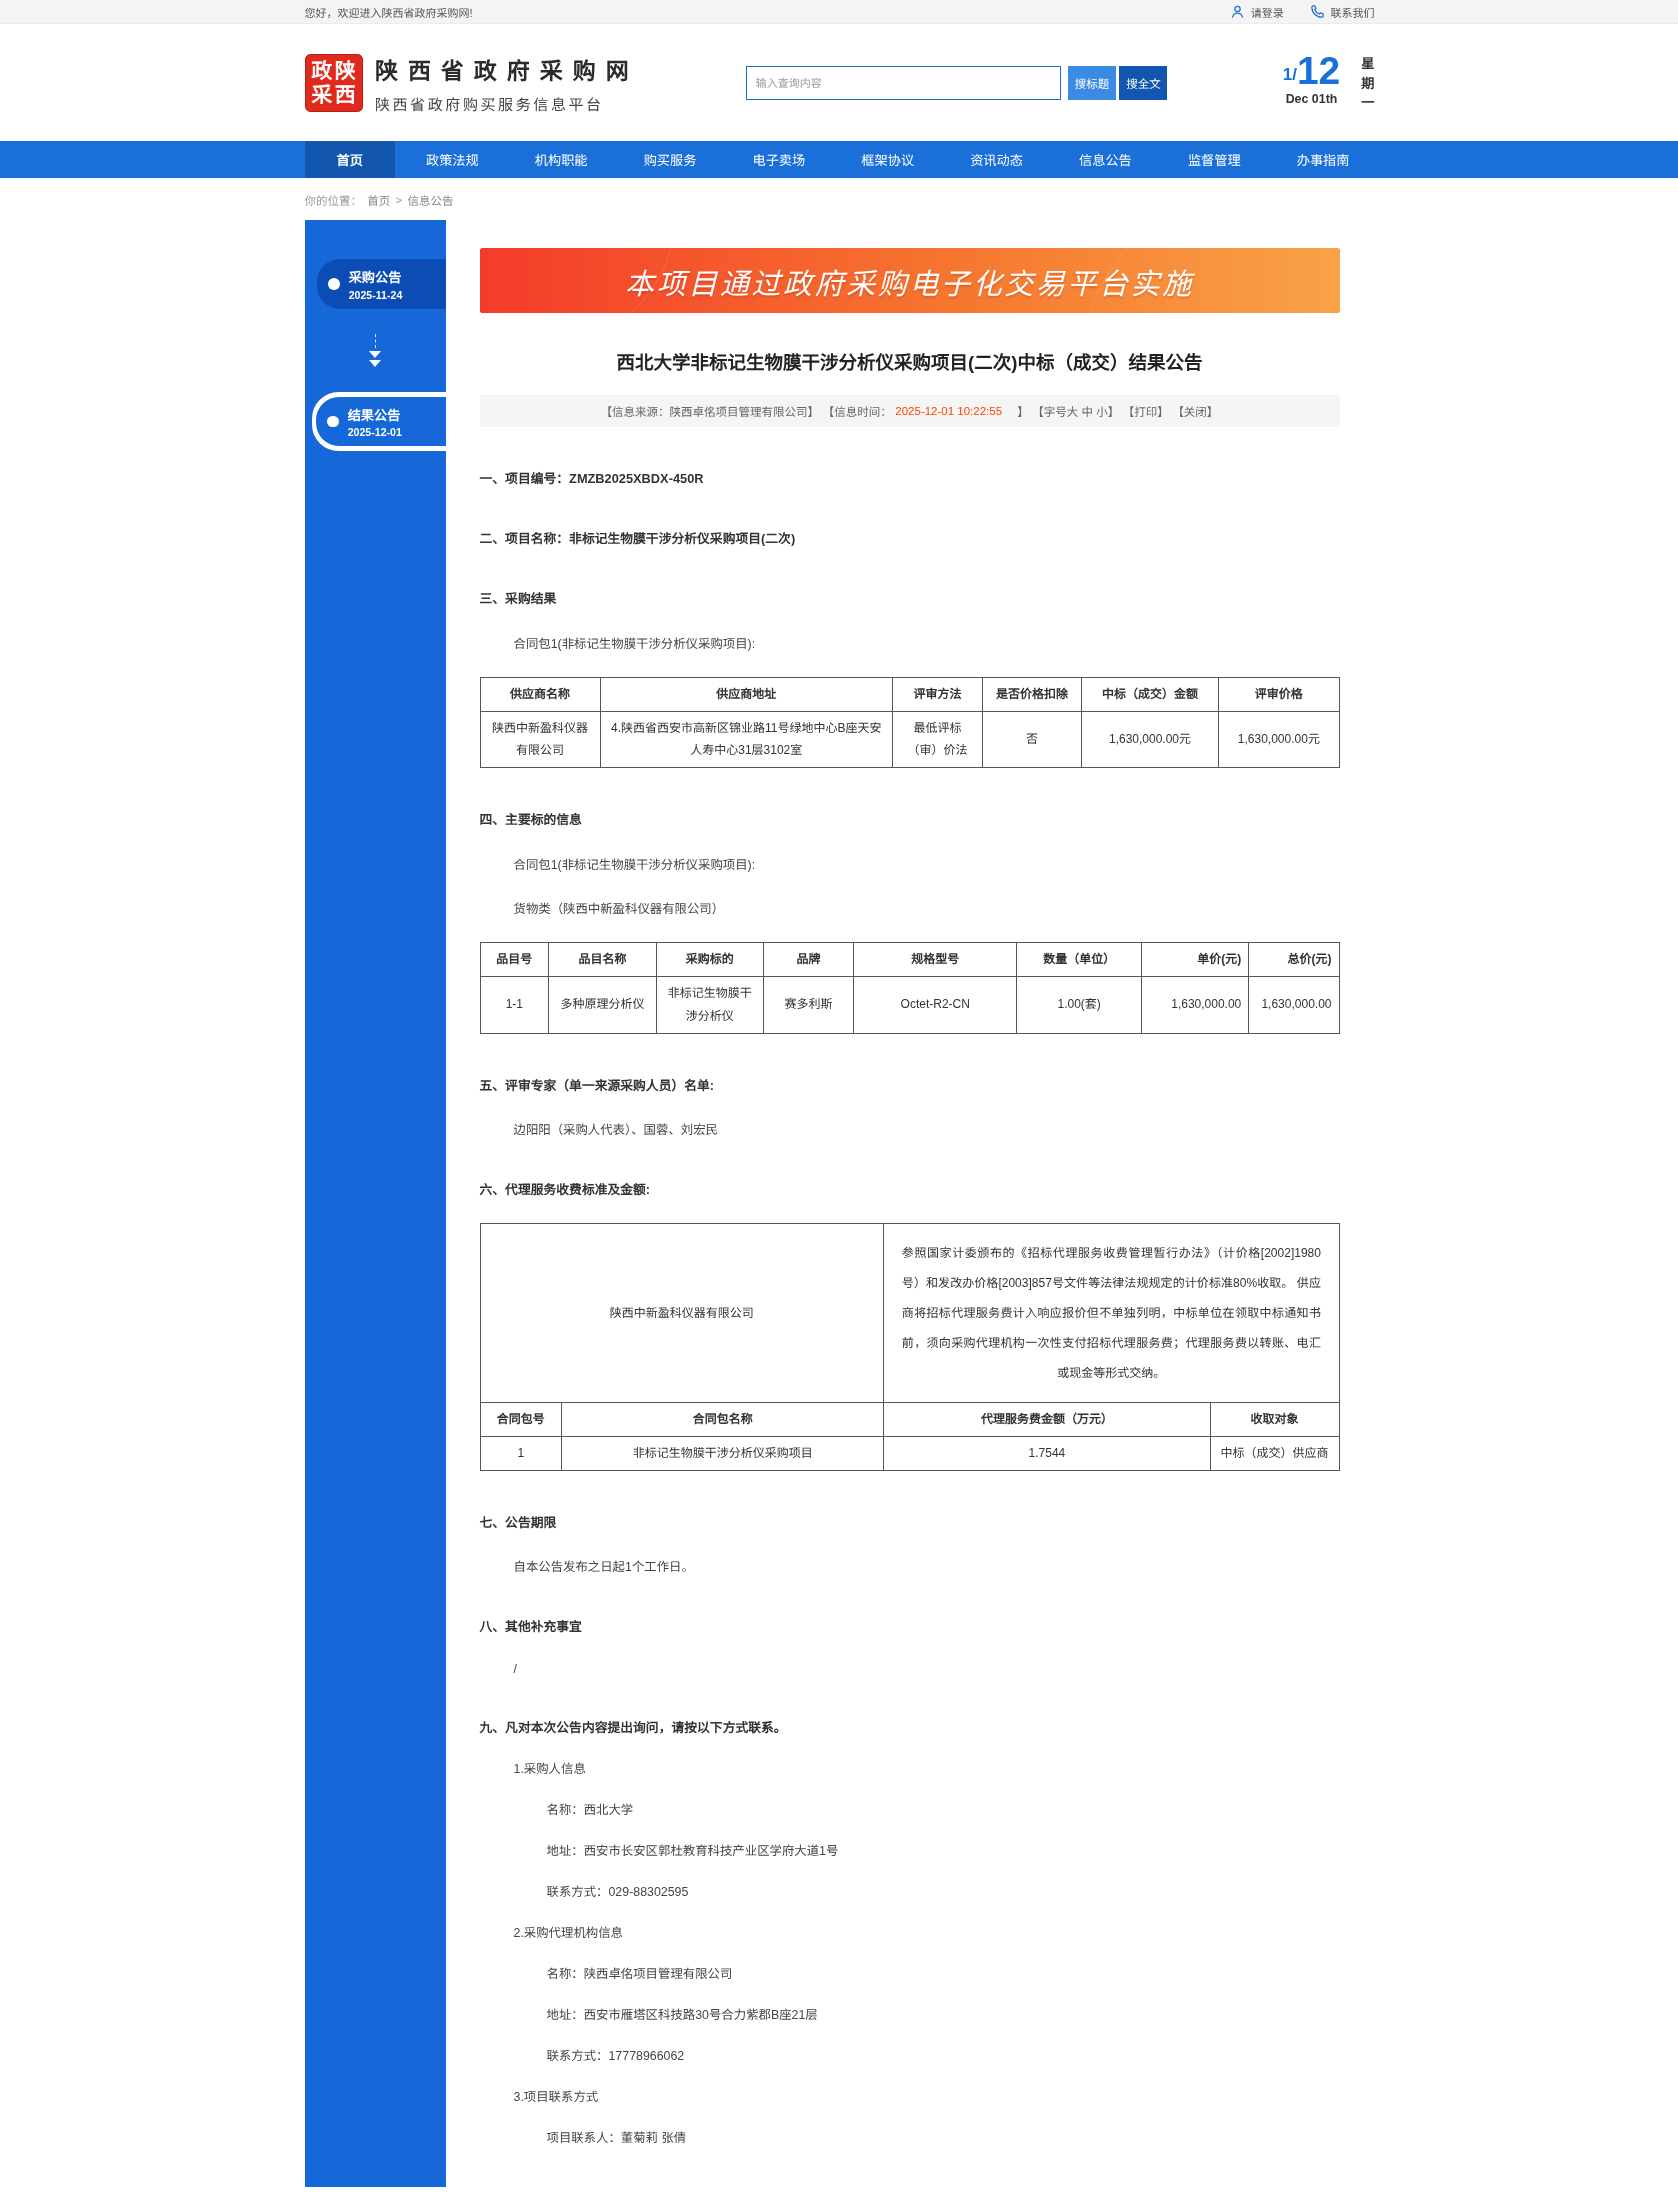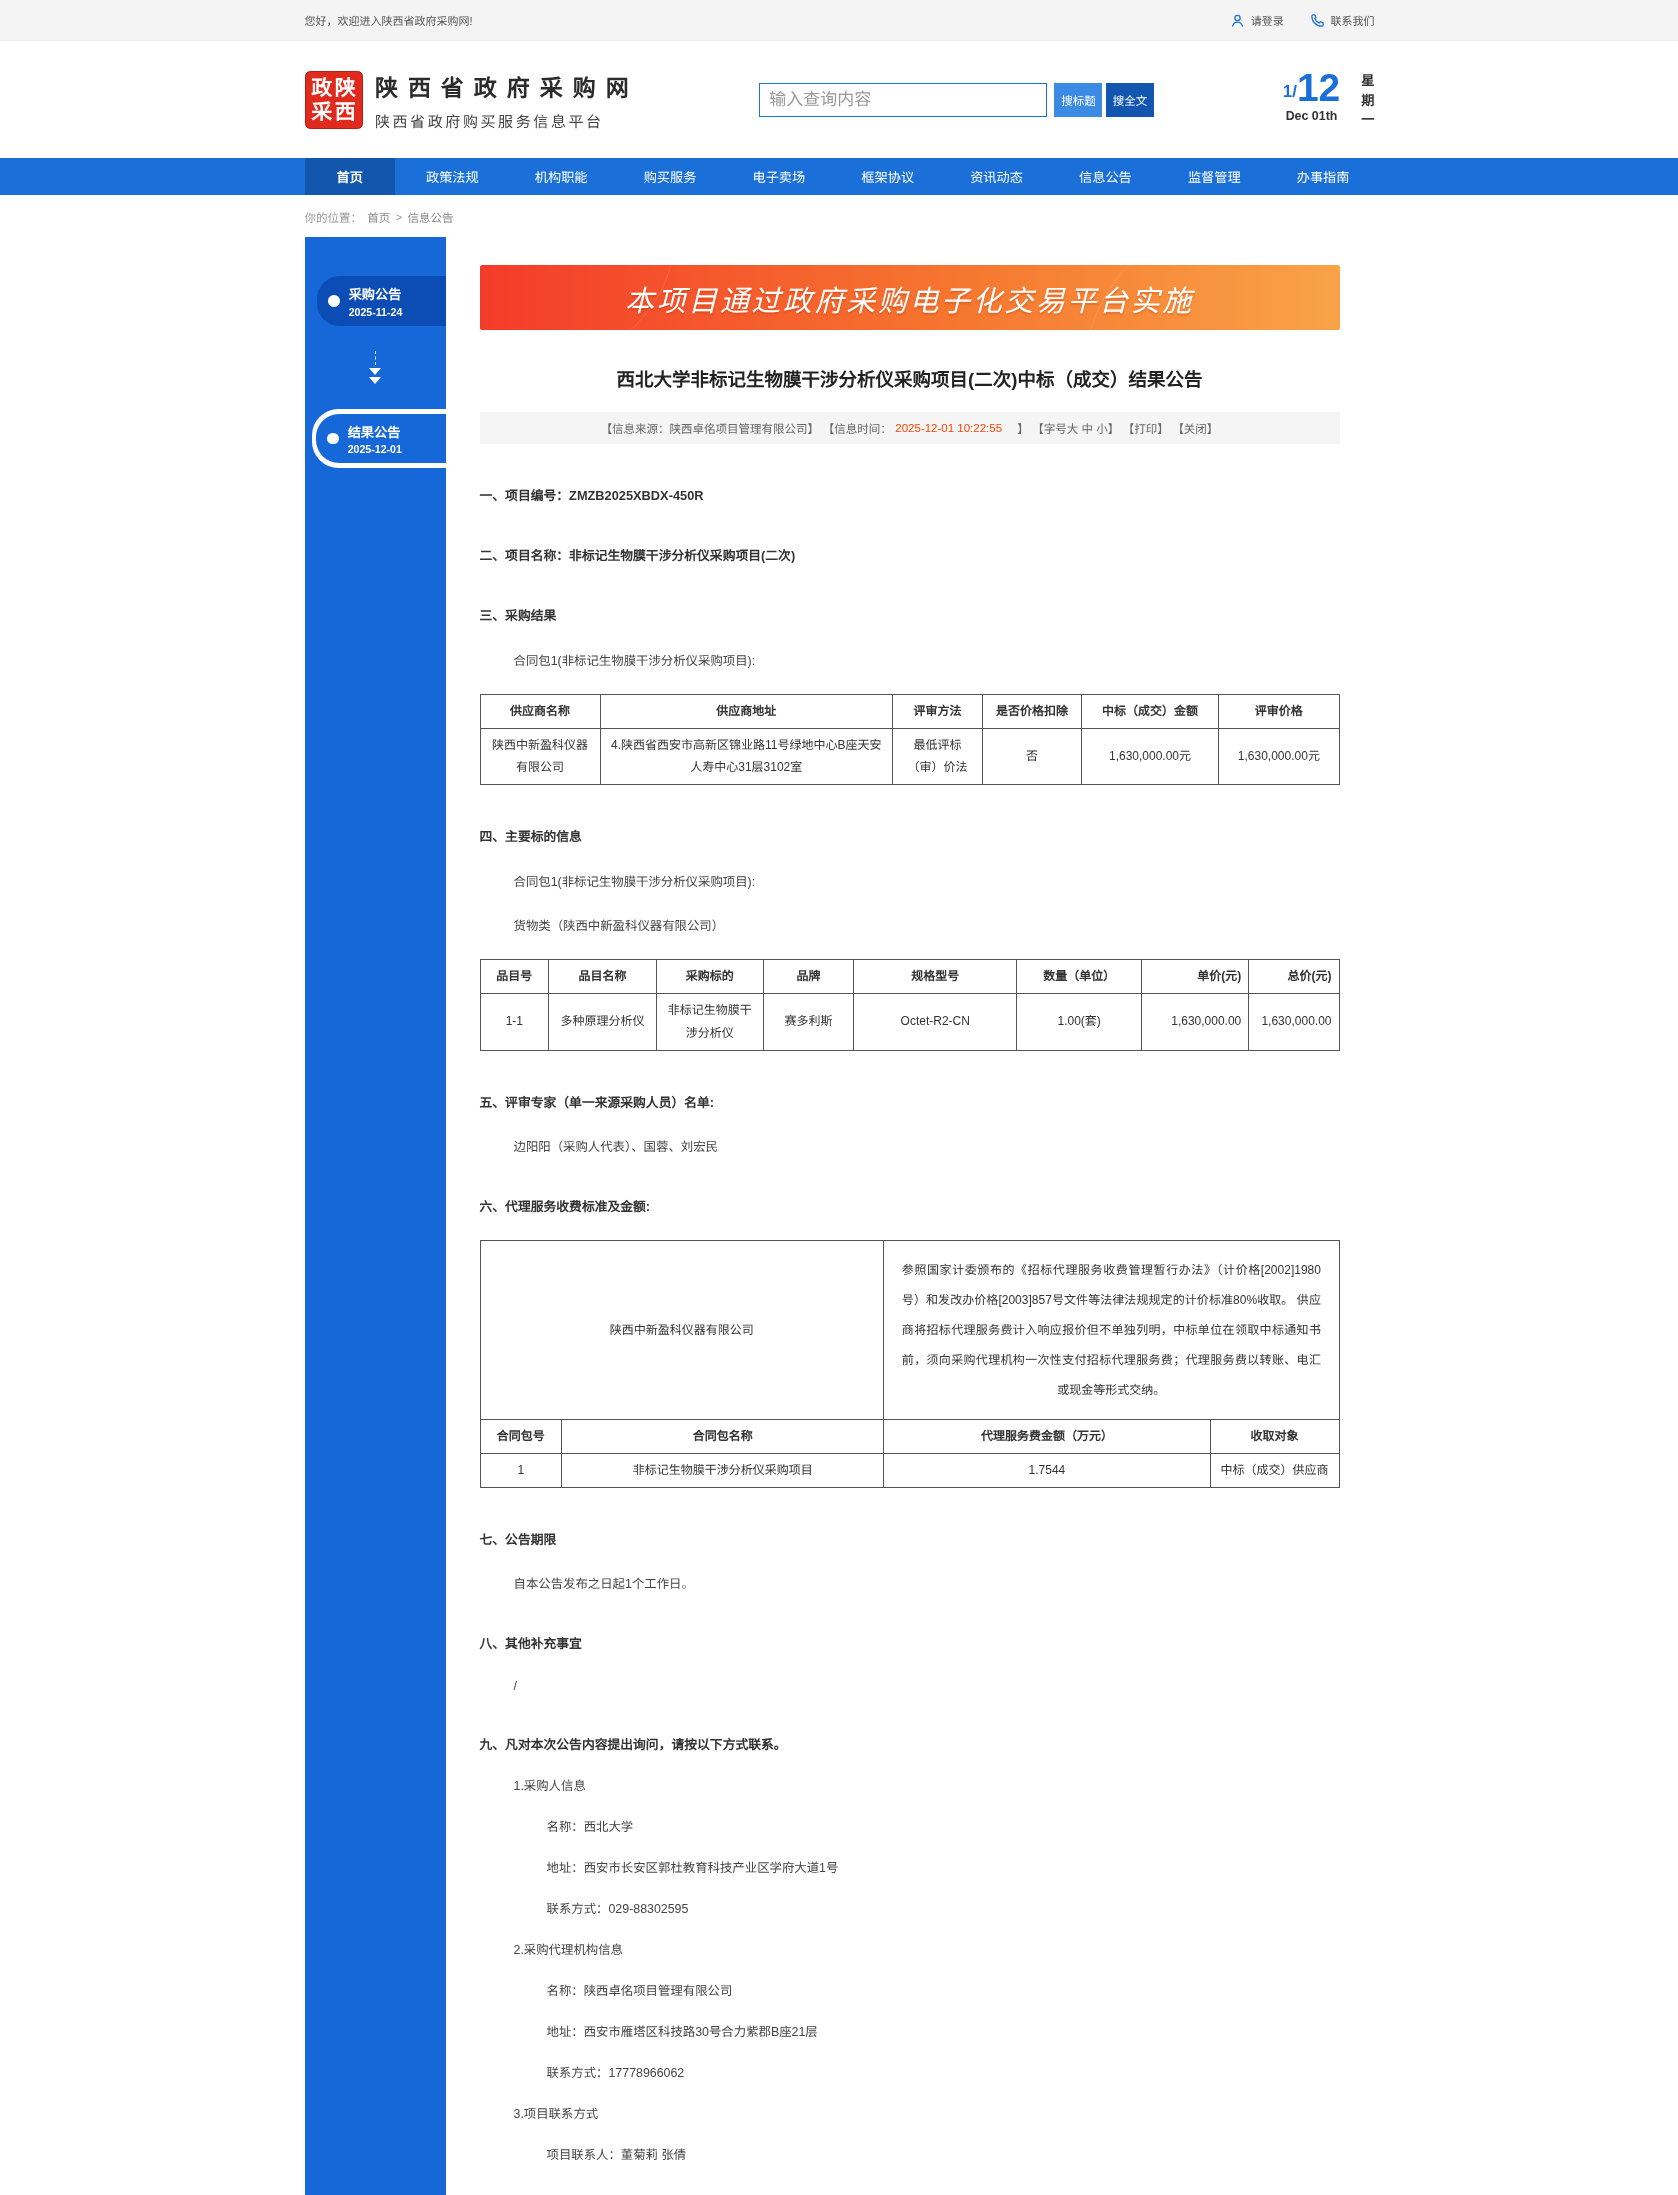--- a/index.html
+++ b/index.html
@@ -5,37 +5,37 @@
   * { box-sizing: border-box; margin: 0; padding: 0; }
   html,body { background:#fff; }
   body {
     width: 1679px;
     font-family: "Liberation Sans", "DejaVu Sans", sans-serif;
     color: #333;
   }
   .container { width: 1070px; margin: 0 auto; }
 
   
-  .topbar { height: 41px; background:#f4f4f4; border-bottom:0.9px solid #ececec; }
+  .topbar { height: 24px; background:#f4f4f4; border-bottom:0.9px solid #ececec; }
   .topbar .container { height:100%; display:flex; align-items:center; justify-content:space-between; font-size:11px; color:#555; }
   .topbar-right { display:flex; align-items:center; gap:26.5px; }
   .top-link { display:flex; align-items:center; gap:5.3px; color:#555; cursor:pointer; }
 
   
   .header { height: 117px; background:#fff; }
   .header .container { height:100%; display:flex; align-items:center; justify-content:space-between; }
   .brand { display:flex; align-items:center; }
   .logo { width:58px; height:58px; background:#e02a1d; border-radius:5.3px; display:grid; grid-template-columns:1fr 1fr; padding:4.4px; border:1.8px solid #b51f14; }
   .logo span { color:#fff; font-weight:bold; font-size:21px; line-height:24px; text-align:center; font-family:"Liberation Serif","DejaVu Serif",serif; }
   .brand-text { margin-left:12.4px; }
   .brand-title { font-size:23px; font-weight:bold; color:#2b2b2b; letter-spacing:1.8px; }
   .brand-sub { font-size:15px; color:#444; letter-spacing:2.6px; margin-top:7px; }
 
   .search-box { display:flex; align-items:center; }
-  .search-input { width:288px; height:34px; border:1.8px solid #1a70d8; padding:0 8.8px; font-size:17px; color:#333; outline:none; }
+  .search-input { width:315px; height:34px; border:1.8px solid #1a70d8; padding:0 8.8px; font-size:11px; color:#333; outline:none; }
   .search-input::placeholder { color:#999; }
   .search-btn { height:34px; width:48px; border:none; color:#fff; font-size:11.5px; cursor:pointer; }
   .btn-title { background:#3b8be4; margin-left:7px; }
   .btn-full { background:#1256af; margin-left:3.5px; }
 
   .date-box { display:flex; align-items:flex-start; }
   .date-main { text-align:center; }
   .date-top { display:flex; align-items:flex-end; justify-content:center; color:#1a70d8; }
   .date-small { font-size:17px; font-weight:bold; padding-bottom:3.5px; }
   .date-big { font-size:39px; font-weight:bold; line-height:0.95; }

